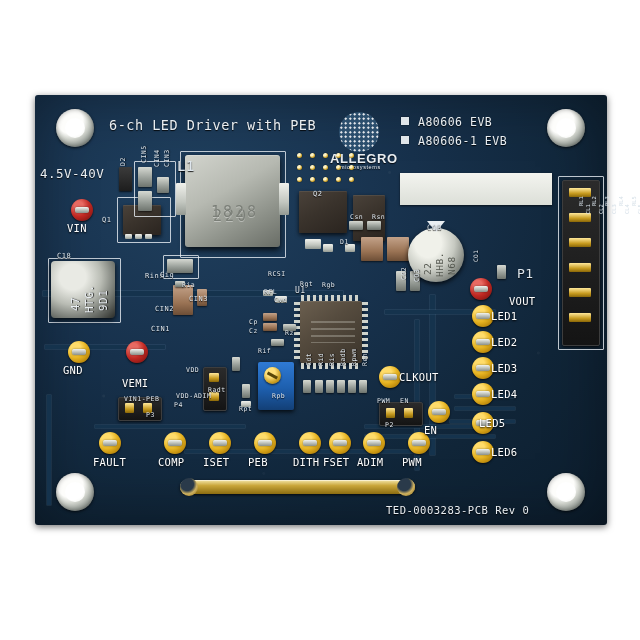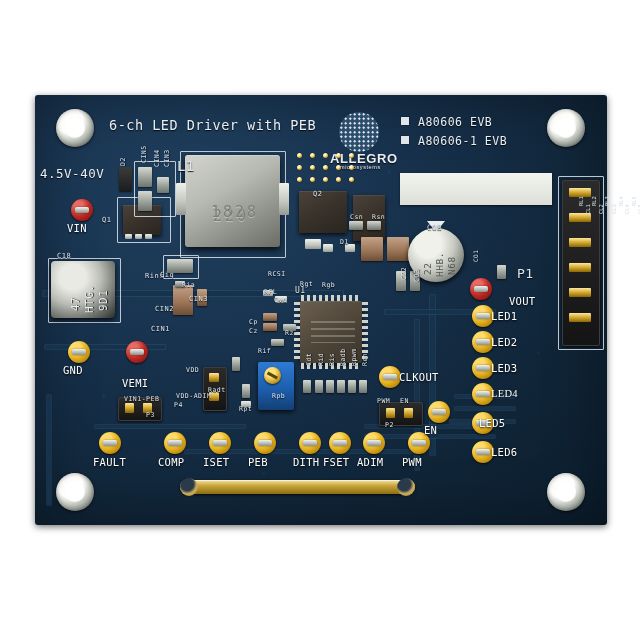--- a/index.html
+++ b/index.html
@@ -304,21 +304,21 @@
         <div class="tplabel" style="left: 364px; top: 276px;">CLKOUT</div>
         <div class="tp red" style="left: 435px; top: 183px;"></div>
         <div class="tplabel" style="left: 454px; top: 200px; padding-left: 20px;">VOUT</div>
         <div class="tp gold" style="left: 437px; top: 210px;"></div>
         <div class="tplabel" style="left: 456px; top: 215px;">LED1</div>
         <div class="tp gold" style="left: 437px; top: 236px;"></div>
         <div class="tplabel" style="left: 456px; top: 241px;">LED2</div>
         <div class="tp gold" style="left: 437px; top: 262px;"></div>
         <div class="tplabel" style="left: 456px; top: 267px;">LED3</div>
         <div class="tp gold" style="left: 437px; top: 288px;"></div>
-        <div class="tplabel" style="left: 456px; top: 293px; font-family: Liberation Serif, serif;">LED4</div>
+        <div class="tplabel" style="left: 456px; top: 293px;">LED4</div>
         <div class="tp gold" style="left: 437px; top: 317px;"></div>
         <div class="tplabel" style="left: 444px; top: 322px;">LED5</div>
         <div class="tp gold" style="left: 437px; top: 346px;"></div>
         <div class="tplabel" style="left: 456px; top: 351px;">LED6</div>
       </div>
 
     <div id="silk-layer" style="position:absolute;left:0;top:0;width:572px;height:430px;">
         <div class="silk" style="left: 142px; top: 63px; font-size: 14px; color: rgb(223, 231, 238);">L1</div>
         <div class="silk" style="left: 22px; top: 157px; font-size: 7px; color: rgb(223, 231, 238);">C18</div>
         <div class="silk" style="left: 67px; top: 121px; font-size: 7px; color: rgb(223, 231, 238);">Q1</div>
@@ -371,15 +371,16 @@
       </div>
 
     <div style="position:absolute;left:145px;top:385px;width:235px;height:14px;border-radius:7px;
                 background:linear-gradient(180deg,#f4e6a8 0%,#c9a63a 40%,#8b6c11 100%);
                 box-shadow:0 1px 3px rgba(0,0,0,.8), inset 0 1px 0 rgba(255,255,255,.5);"></div>
     <div style="position:absolute;left:145px;top:383px;width:18px;height:18px;border-radius:50%;
                 background:radial-gradient(circle at 40% 35%,#2a3a4a 0 40%,#cdb05f 60%,#8a6c14 100%);"></div>
     <div style="position:absolute;left:362px;top:383px;width:18px;height:18px;border-radius:50%;
                 background:radial-gradient(circle at 40% 35%,#2a3a4a 0 40%,#cdb05f 60%,#8a6c14 100%);"></div>
 
+    <div class="silk" style="left:351px;top:409px;font-size:10.5px;">TED-0003283-PCB Rev 0</div>
 
   </div>
 </div>
 
 </body></html>

